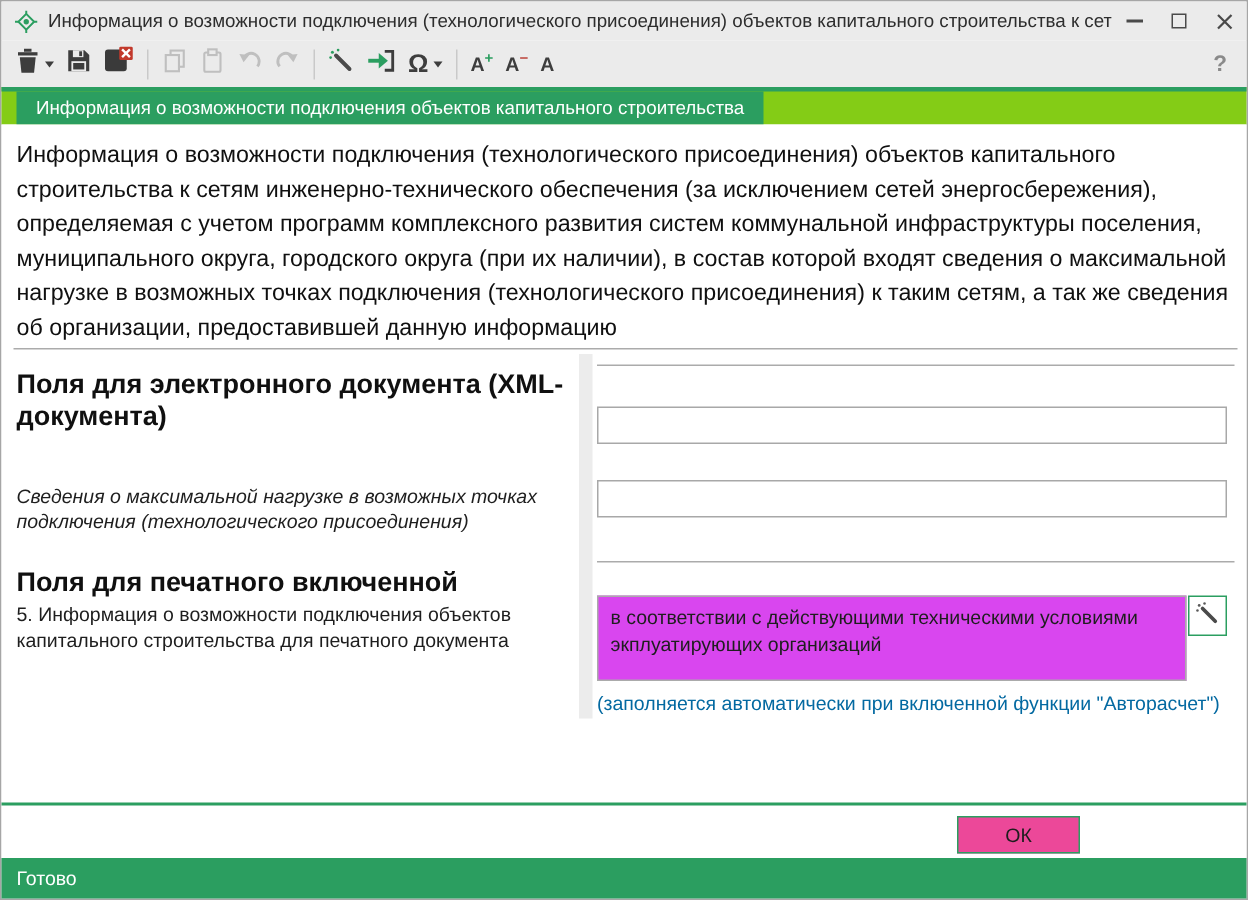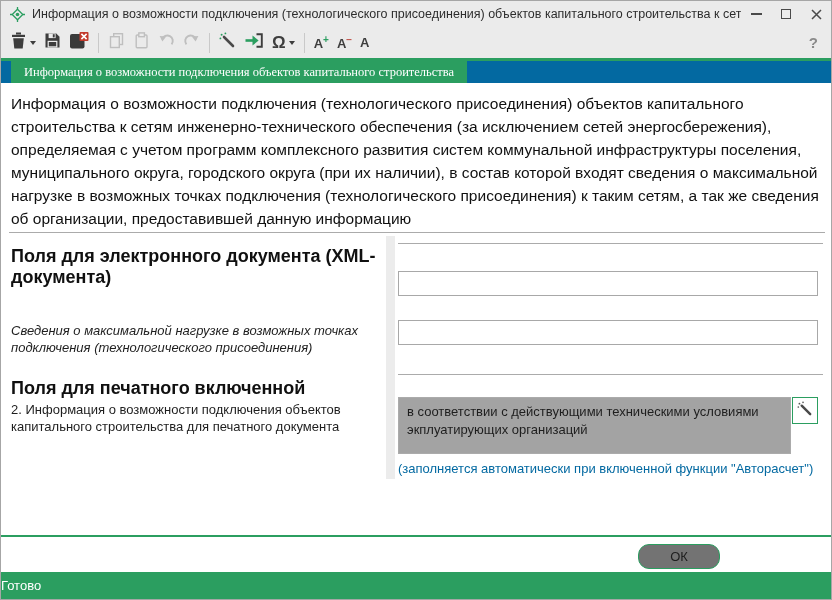--- a/index.html
+++ b/index.html
@@ -23,49 +23,49 @@
   .tsep { width:1px; height:20px; background:#c9c9c9; margin:0 5px; flex:0 0 1px; }
   .caret { width:0; height:0; border-left:3.5px solid transparent; border-right:3.5px solid transparent; border-top:4px solid var(--dark); margin-left:3px; }
   .omega { font-size:17px; font-weight:600; color:var(--dark); line-height:1; }
   .fontbtn { font-size:13px; font-weight:bold; color:var(--dark); line-height:1; }
   .fontbtn sup { font-size:10px; font-weight:bold; }
   .sup-plus { color:var(--green); }
   .sup-minus { color:#c0534b; }
   .help { margin-left:auto; margin-right:13px; color:#8a8a8a; font-size:15px; font-weight:bold; }
 
   
-  .tabstrip { flex:0 0 25px; border-top:3px solid var(--green); background:#0369a1; display:flex;font-family:Liberation Serif, serif; }
+  .tabstrip { flex:0 0 25px; border-top:3px solid var(--green); background:#84cc16; display:flex; }
   .tab { margin-left:10px; background:var(--green); color:#fff; font-size:12.5px; display:flex; align-items:center; padding:0 13px; height:22px; white-space:nowrap; }
 
   
   .content { flex:1 1 auto; position:relative; background:#fff; color:#1e1e1e; }
   .desc { position:absolute; left:10px; top:9px; width:808px; font-size:15.5px; line-height:23px; color:#101010; }
   .hr { position:absolute; border-top:1px solid #ababab; height:0; }
   .hr-main { left:8px; width:816px; top:149px; }
   .rline1 { left:397px; width:425px; top:160px; }
   .rline2 { left:397px; width:425px; top:291px; }
   .vsplit { position:absolute; left:385px; top:153px; width:9px; height:243px; background:#ececec; }
   .sechdr { position:absolute; left:10px; width:375px; font-weight:bold; font-size:18px; color:#101010; }
   .sec1 { top:163px; } .sec2 { top:295px; }
   .flabel { position:absolute; left:10px; width:372px; font-size:13px; line-height:17px; }
   .lbl1 { top:189px; } .lbl2 { top:239px;font-style:italic; } .lbl3 { top:318px; }
   .tinput { position:absolute; left:397px; width:420px; height:25px; border:1px solid #a8a8a8; background:#fff; padding:0 6px; font:13px "Liberation Sans", sans-serif; }
   .inp1 { top:188px; } .inp2 { top:237px; }
-  .ta { position:absolute; left:397px; top:314px; width:393px; height:57px; border:1px solid #ababab; background:#a3a3a3; font-size:13px; line-height:18px; padding:5px 8px; color:#1e1e1e; overflow:hidden; }
+  .ta { position:absolute; left:397px; top:314px; width:393px; height:57px; border:1px solid #ababab; background:#d946ef; font-size:13px; line-height:18px; padding:5px 8px; color:#1e1e1e; overflow:hidden; }
   .wandbtn { position:absolute; left:791px; top:314px; width:26px; height:27px; border:1px solid var(--green); background:#fff; display:flex; align-items:center; justify-content:center; padding:0; }
   .note { position:absolute; left:397px; top:378px; width:422px; font-size:13px; color:#0369a1; }
 
   
   .footer { flex:0 0 37px; border-top:2px solid var(--green); position:relative; background:#fff; }
-  .btn { position:absolute; top:7px; height:25px; background:#737373; font-size:13px; color:#1e1e1e; display:flex; align-items:center; justify-content:center; font-family:"Liberation Sans", sans-serif;border-radius:11px; }
+  .btn { position:absolute; top:7px; height:25px; background:#ec4899; font-size:13px; color:#1e1e1e; display:flex; align-items:center; justify-content:center; font-family:"Liberation Sans", sans-serif; }
   .btn-ok { left:637px; width:82px; border:1px solid var(--green); }
   .btn-cancel { left:731px; width:86px; border:1px solid #a8a8a8; }
 
   
-  .statusbar { flex:0 0 27px; background:var(--green); color:#fff; font-size:13px; display:flex; align-items:center; }
+  .statusbar { flex:0 0 27px; background:var(--green); color:#fff; font-size:13px; display:flex; align-items:center; padding-left:10px; }
 </style>
 </head>
 <body>
 
 <div class="window">
 
   <div class="titlebar">
     <span class="app-icon">
       <svg width="15" height="15" viewBox="0 0 16 16">
         <path d="M8 2.4 L13.6 8 L8 13.6 L2.4 8 Z" fill="none" stroke="#2b9e60" stroke-width="1.4"></path>
@@ -206,21 +206,21 @@
     <div class="sechdr sec1">Поля для электронного документа (XML-документа)</div>
 
     <input class="tinput inp1" type="text" value="" style="">
 
     <div class="flabel lbl2">Сведения о максимальной нагрузке в возможных точках подключения (технологического присоединения)</div>
     <input class="tinput inp2" type="text" value="" style="">
 
     <div class="hr rline2"></div>
     <div class="sechdr sec2">Поля для печатного включенной</div>
 
-    <div class="flabel lbl3">2. Информация о возможности подключения объектов капитального строительства для печатного документа</div>
+    <div class="flabel lbl3">5. Информация о возможности подключения объектов капитального строительства для печатного документа</div>
     <div class="ta">в соответствии с действующими техническими условиями экплуатирующих организаций</div>
     <button class="wandbtn">
       <span>
         <svg width="16" height="16" viewBox="0 0 17 17">
           <line x1="5" y1="5" x2="14" y2="14" stroke="#4a4a4a" stroke-width="2.6" stroke-linecap="round"></line>
           <circle cx="2.6" cy="2.8" r="1" fill="#5a5a5a"></circle>
           <circle cx="6.4" cy="1.4" r="0.9" fill="#5a5a5a"></circle>
           <circle cx="1.4" cy="6.4" r="0.9" fill="#5a5a5a"></circle>
         </svg>
       </span>

